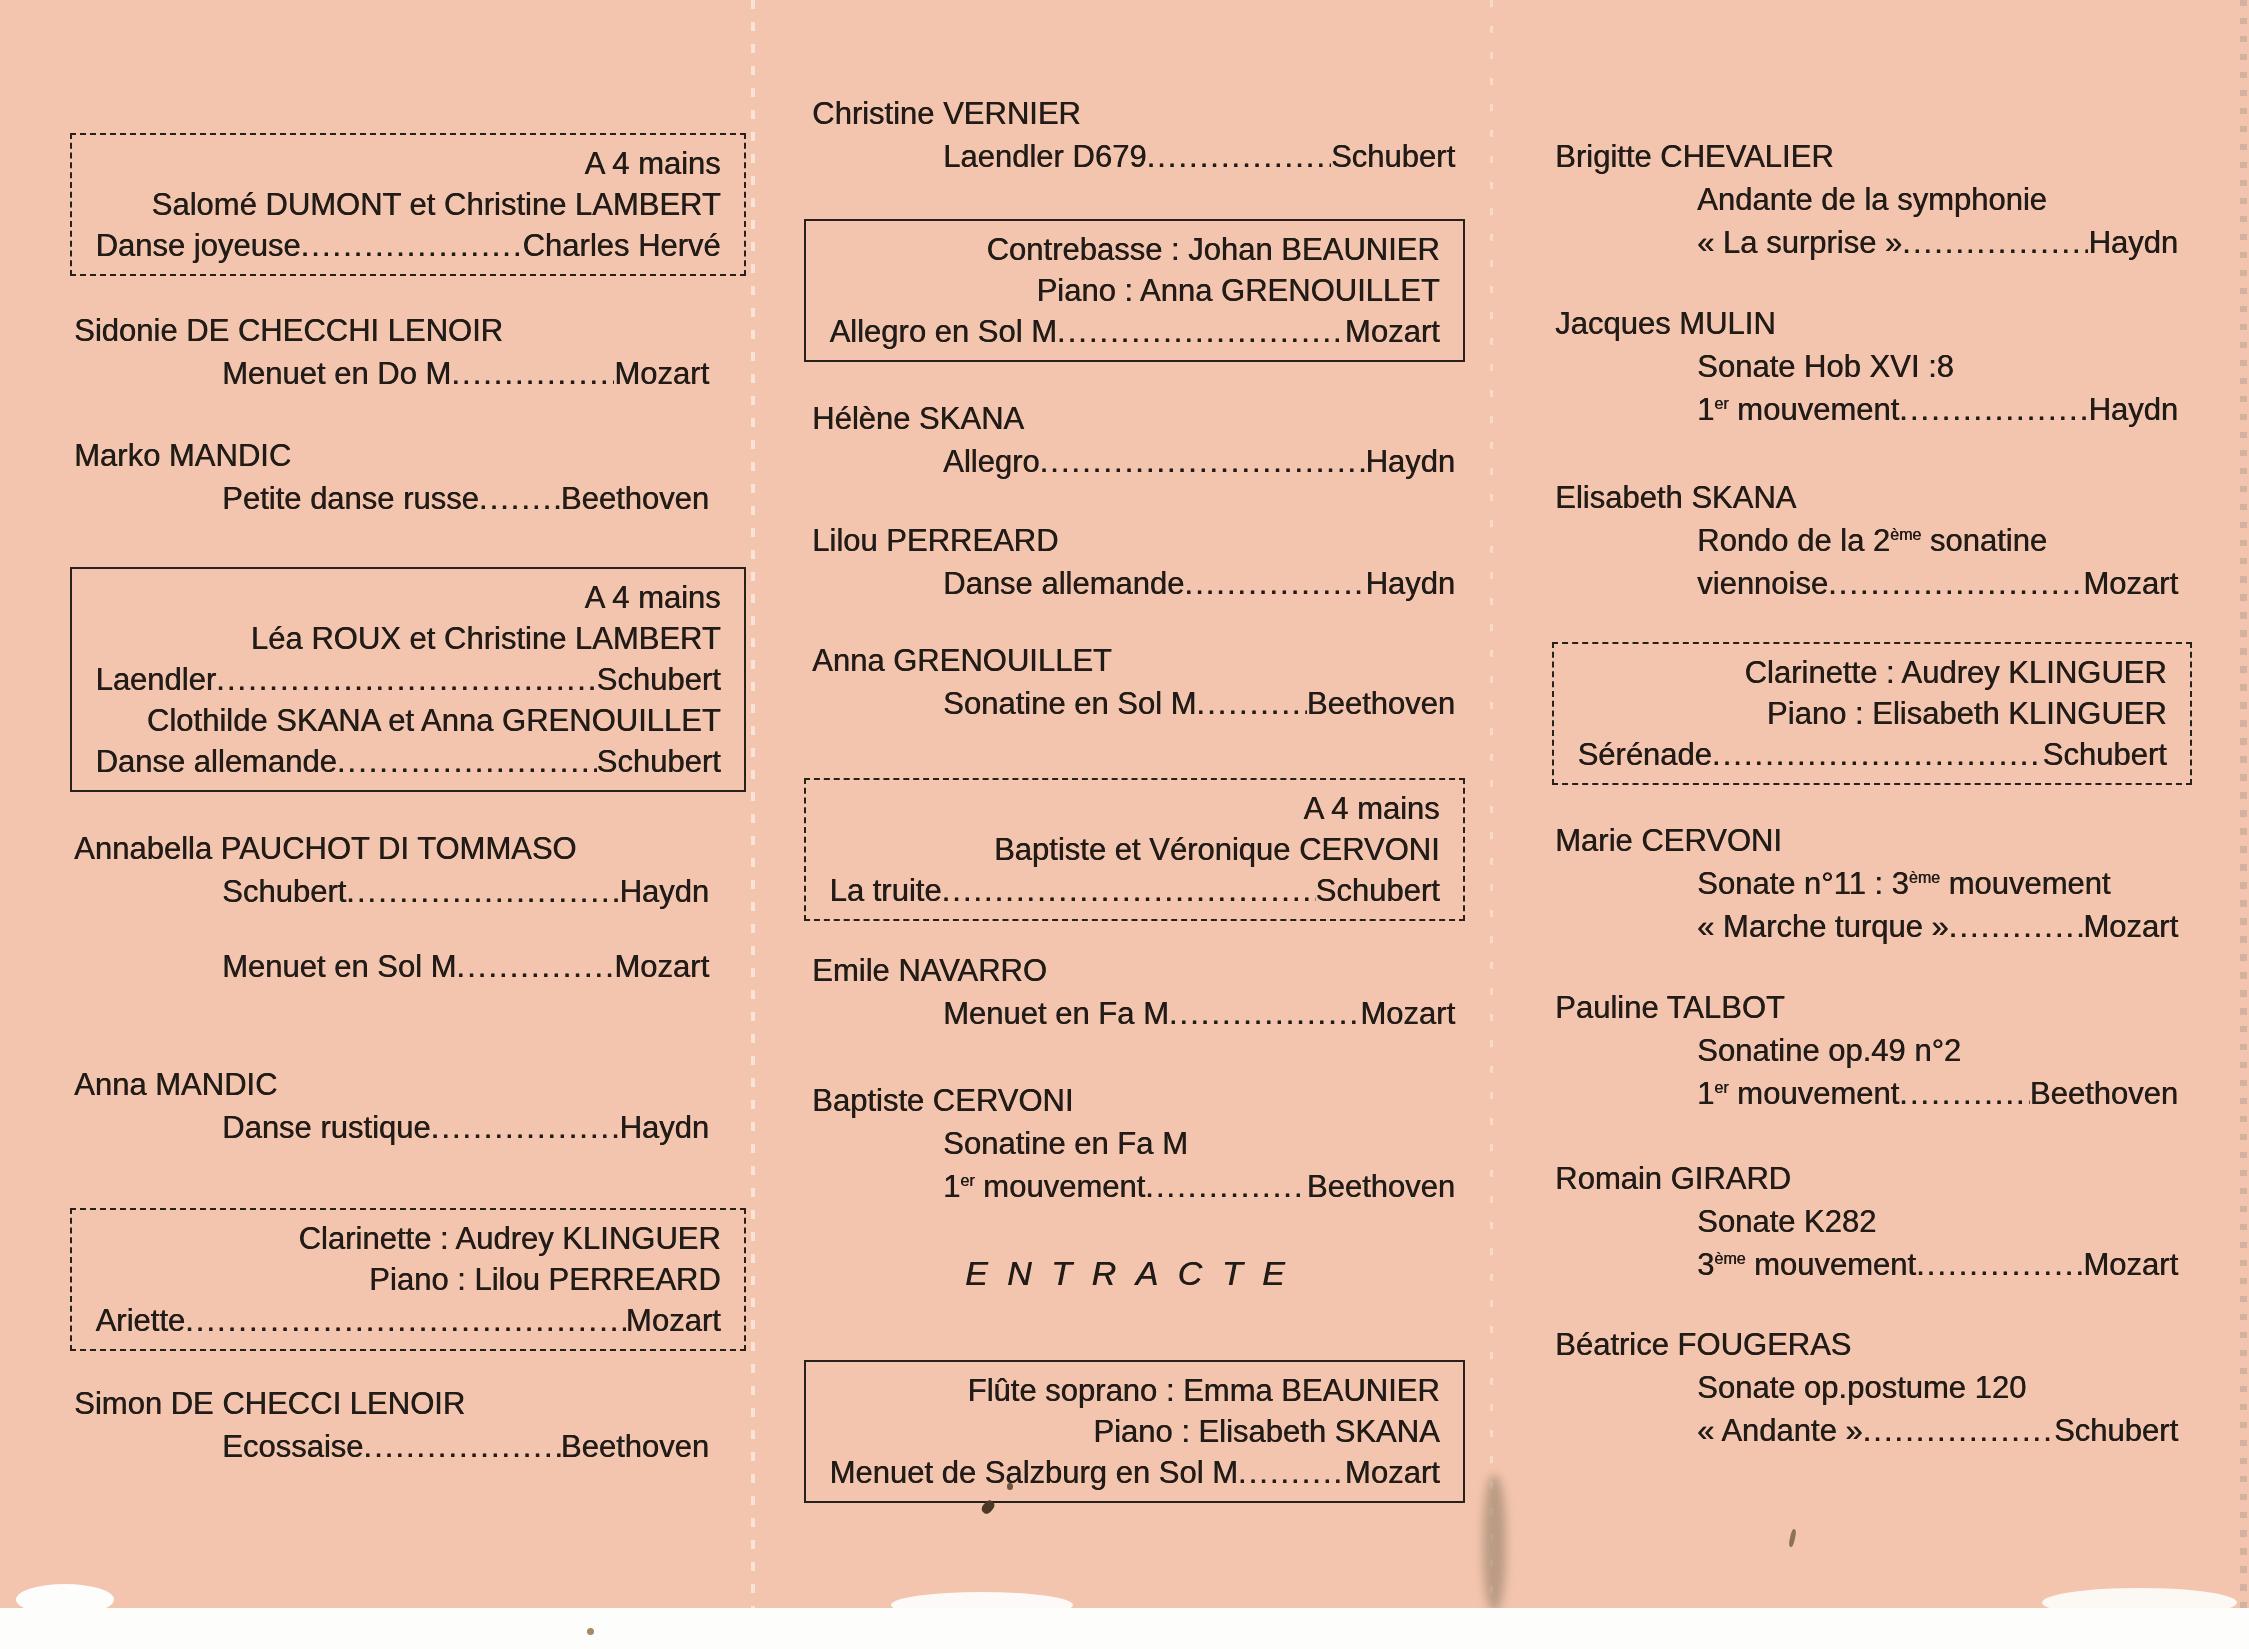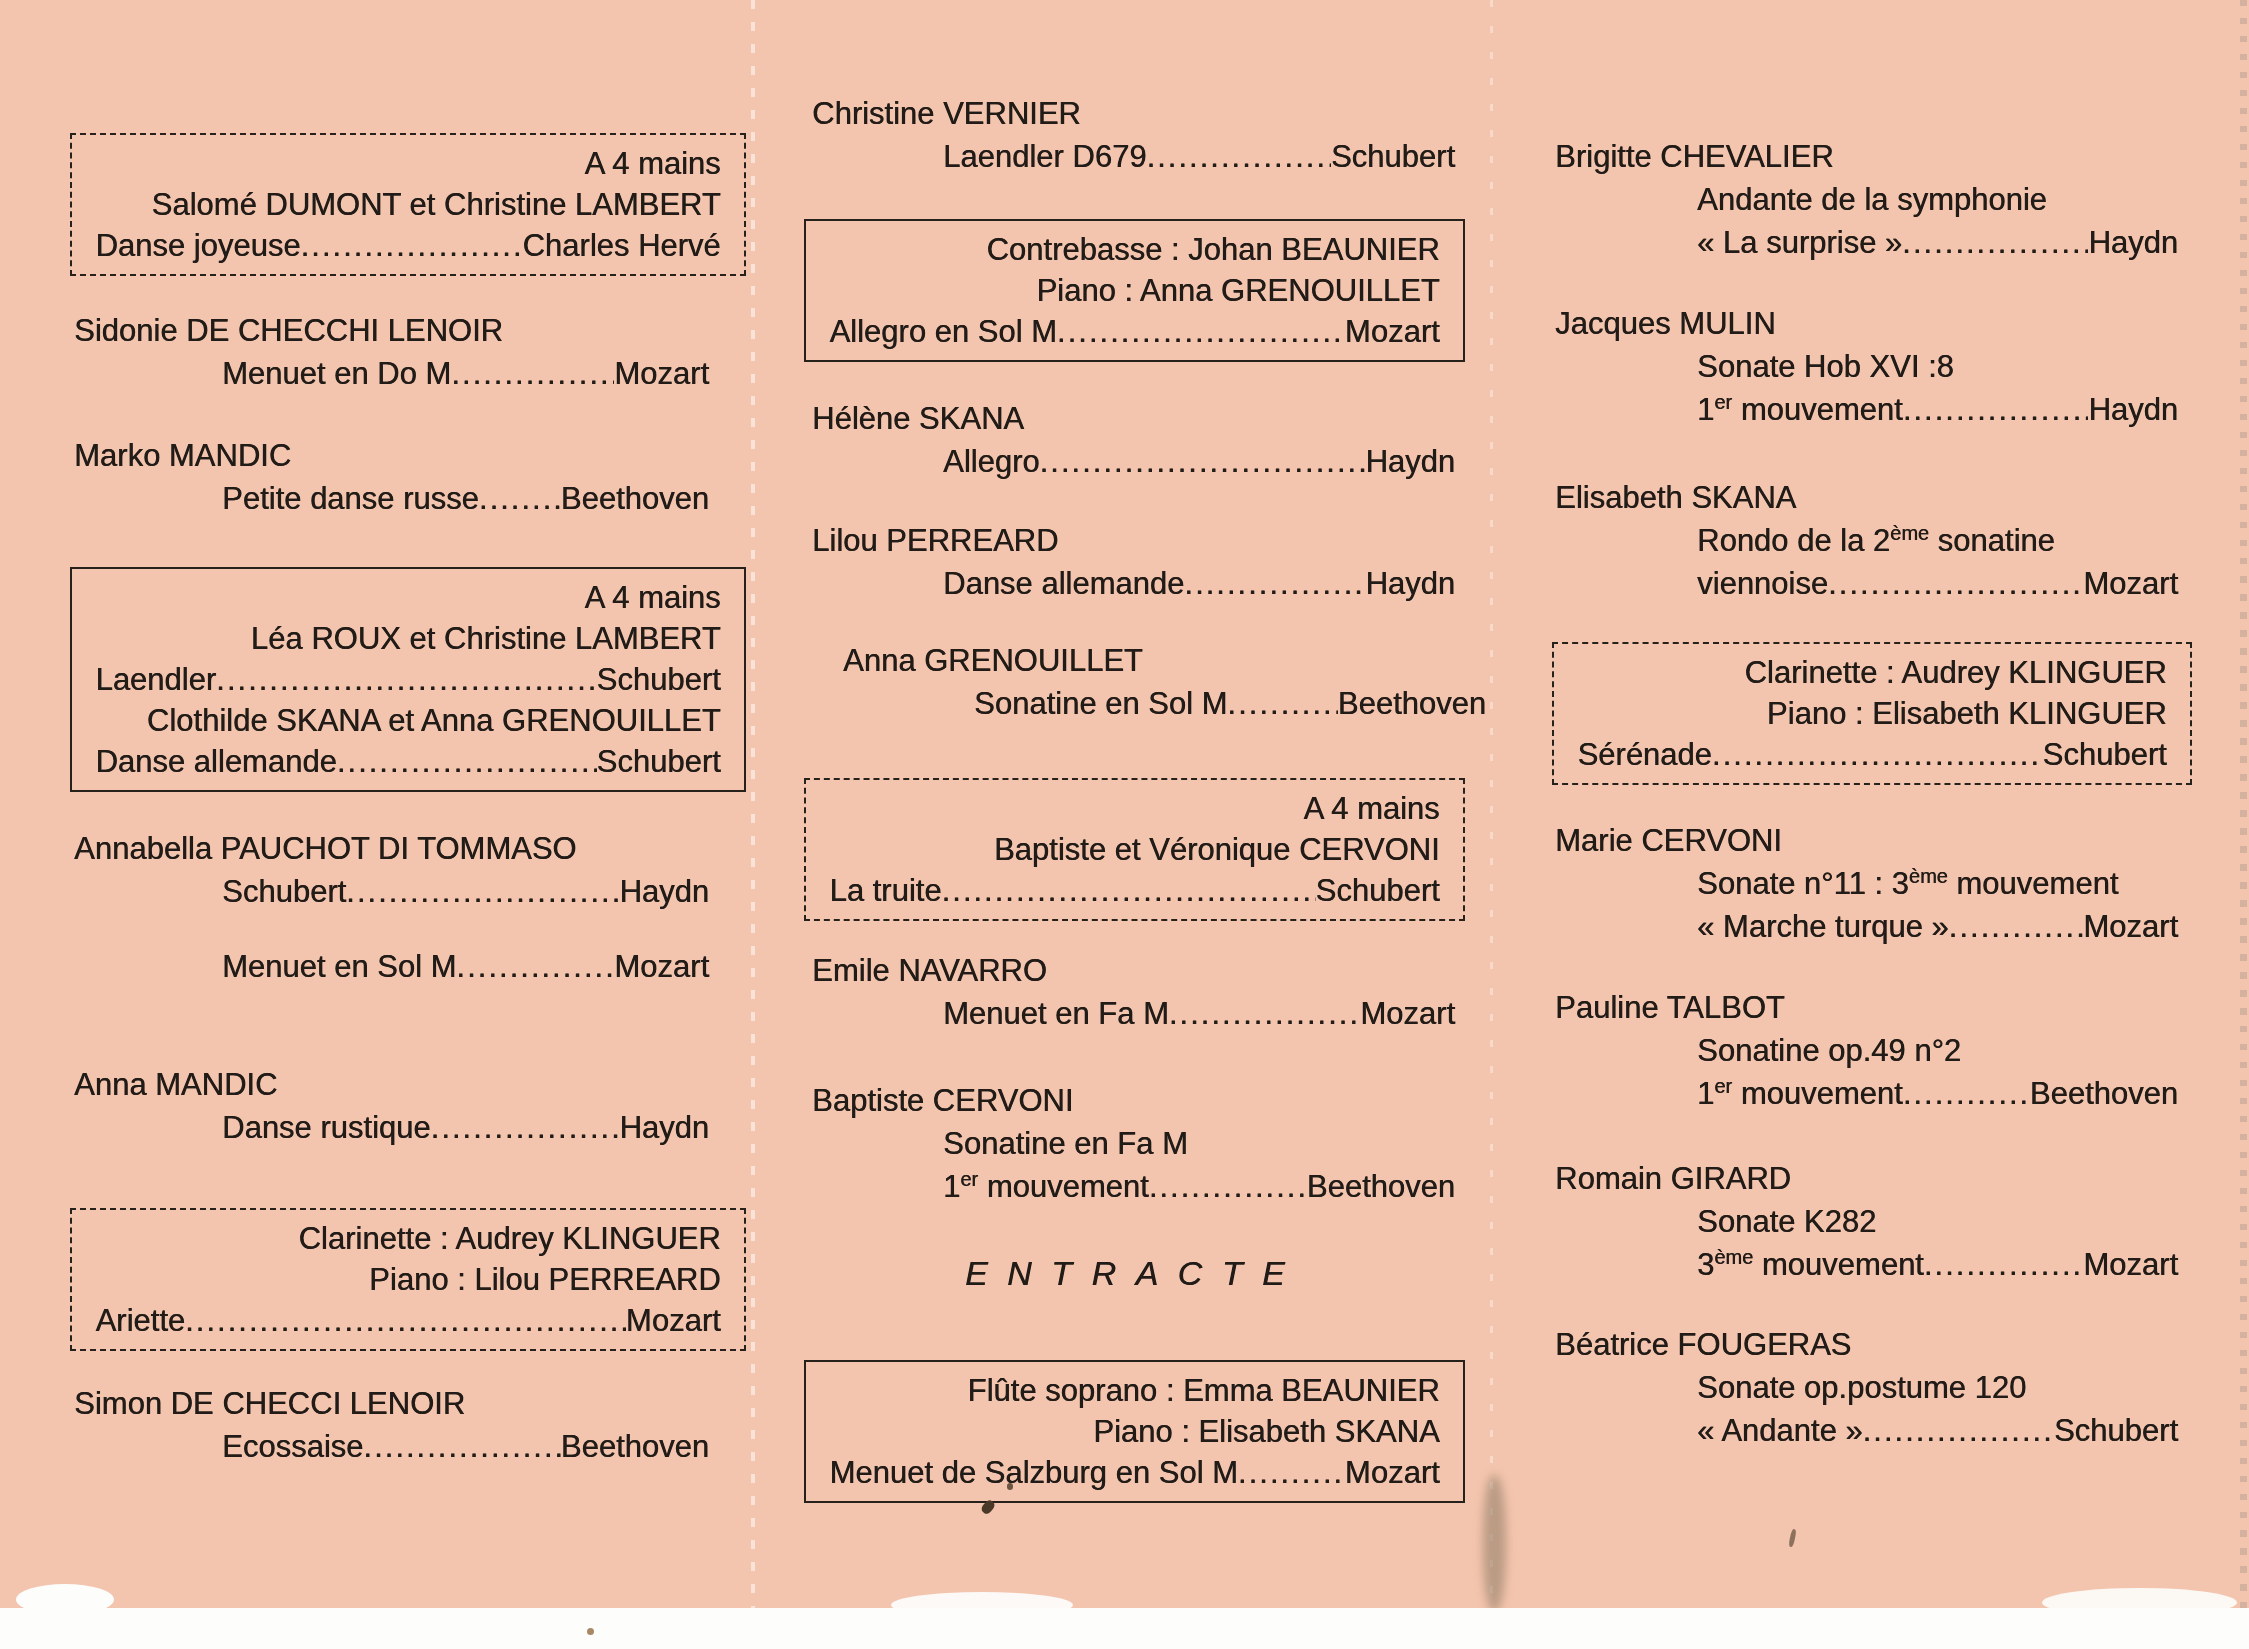--- a/index.html
+++ b/index.html
@@ -13,21 +13,21 @@
   .entry{position:absolute;line-height:43px;}
   .performer{white-space:nowrap;}
   .piece{display:flex;align-items:baseline;min-width:0;}
   .piece .title{white-space:nowrap;}
   .dots{flex:1 1 auto;min-width:0;overflow:hidden;white-space:nowrap;letter-spacing:2px;}
   .composer{white-space:nowrap;}
   .box{position:absolute;box-sizing:border-box;line-height:41px;padding:7.8px 23.4px 7.8px;}
   .box.solid{border:2.6px solid #27211c;}
   .box.dashed{border:2.6px dashed #27211c;}
   .box .center{text-align:right;white-space:nowrap;}
-  sup{font-size:20px;line-height:0;vertical-align:super;letter-spacing:0;text-align:right;}
+  sup{font-size:16px;line-height:0;vertical-align:super;letter-spacing:0;text-align:right;}
   .entracte{position:absolute;text-align:center;font-style:italic;font-size:34px;letter-spacing:19.5px;line-height:46px;}
   
   .crease-left{position:absolute;left:751px;top:0;width:3.9px;height:1608px;
     background:repeating-linear-gradient(to bottom,rgba(255,255,255,.5) 0 9px,rgba(255,255,255,0) 9px 22px);}
   .crease-mid{position:absolute;left:1490px;top:0;width:3.3px;height:1608px;
     background:repeating-linear-gradient(to bottom,rgba(255,255,255,.35) 0 6.5px,rgba(255,255,255,0) 6.5px 26px);}
   .crease-smudge{position:absolute;left:1483px;top:1475px;width:23.4px;height:137px;
     background:rgba(148,126,103,.6);filter:blur(4.6px);border-radius:45%;}
   .crease-right{position:absolute;left:2240px;top:0;width:6.5px;height:1650px;
     background:repeating-linear-gradient(to bottom,rgba(130,128,120,.28) 0 6.5px,rgba(0,0,0,0) 6.5px 18px);}
@@ -153,21 +153,21 @@
         </div>
       </div>
       <div class="entry" style="left: 812px; width: 643px; top: 519px;">
         <div class="performer">Lilou PERREARD</div>
         <div class="piece" style="padding-left: 131px;">
           <span class="title">Danse allemande</span>
           <span class="dots">..................................................................................................................................</span>
           <span class="composer">Haydn</span>
         </div>
       </div>
-      <div class="entry" style="left: 812px; width: 643px; top: 639px; margin-left: 31px;">
+      <div class="entry" style="left: 812px; width: 643px; top: 639px;">
         <div class="performer">Anna GRENOUILLET</div>
         <div class="piece" style="padding-left: 131px;">
           <span class="title">Sonatine en Sol M</span>
           <span class="dots">..................................................................................................................................</span>
           <span class="composer">Beethoven</span>
         </div>
       </div>
       <div class="box dashed" style="left: 804px; width: 661px; top: 778px;">
         <div class="center">A 4 mains</div>
         <div class="center">Baptiste et Véronique CERVONI</div>

